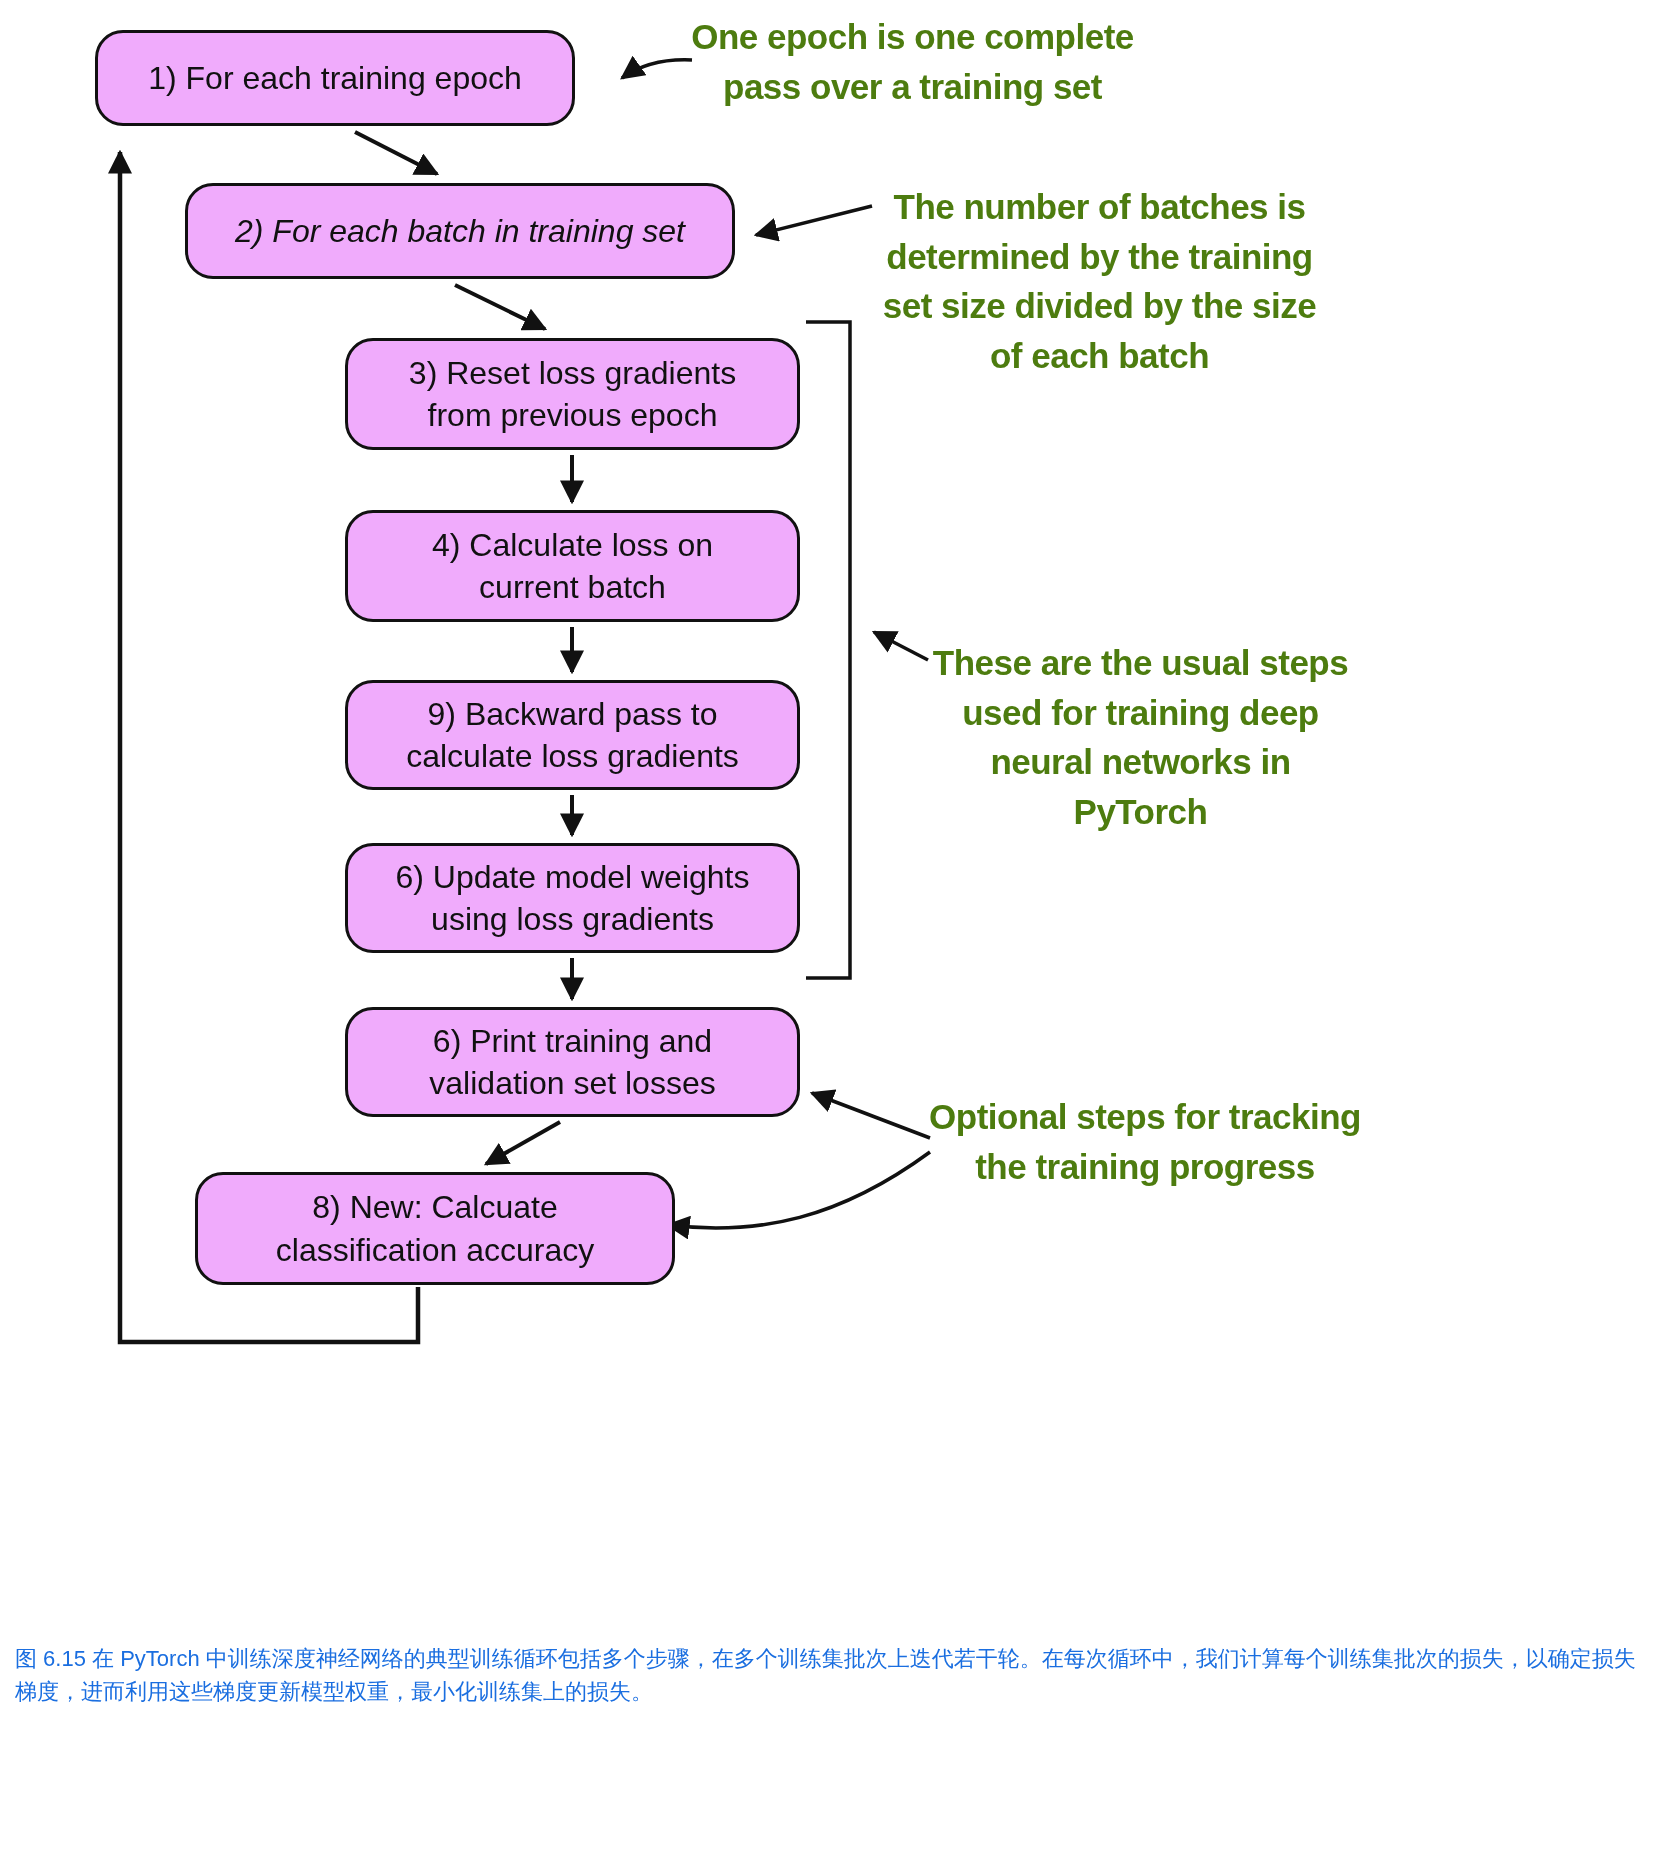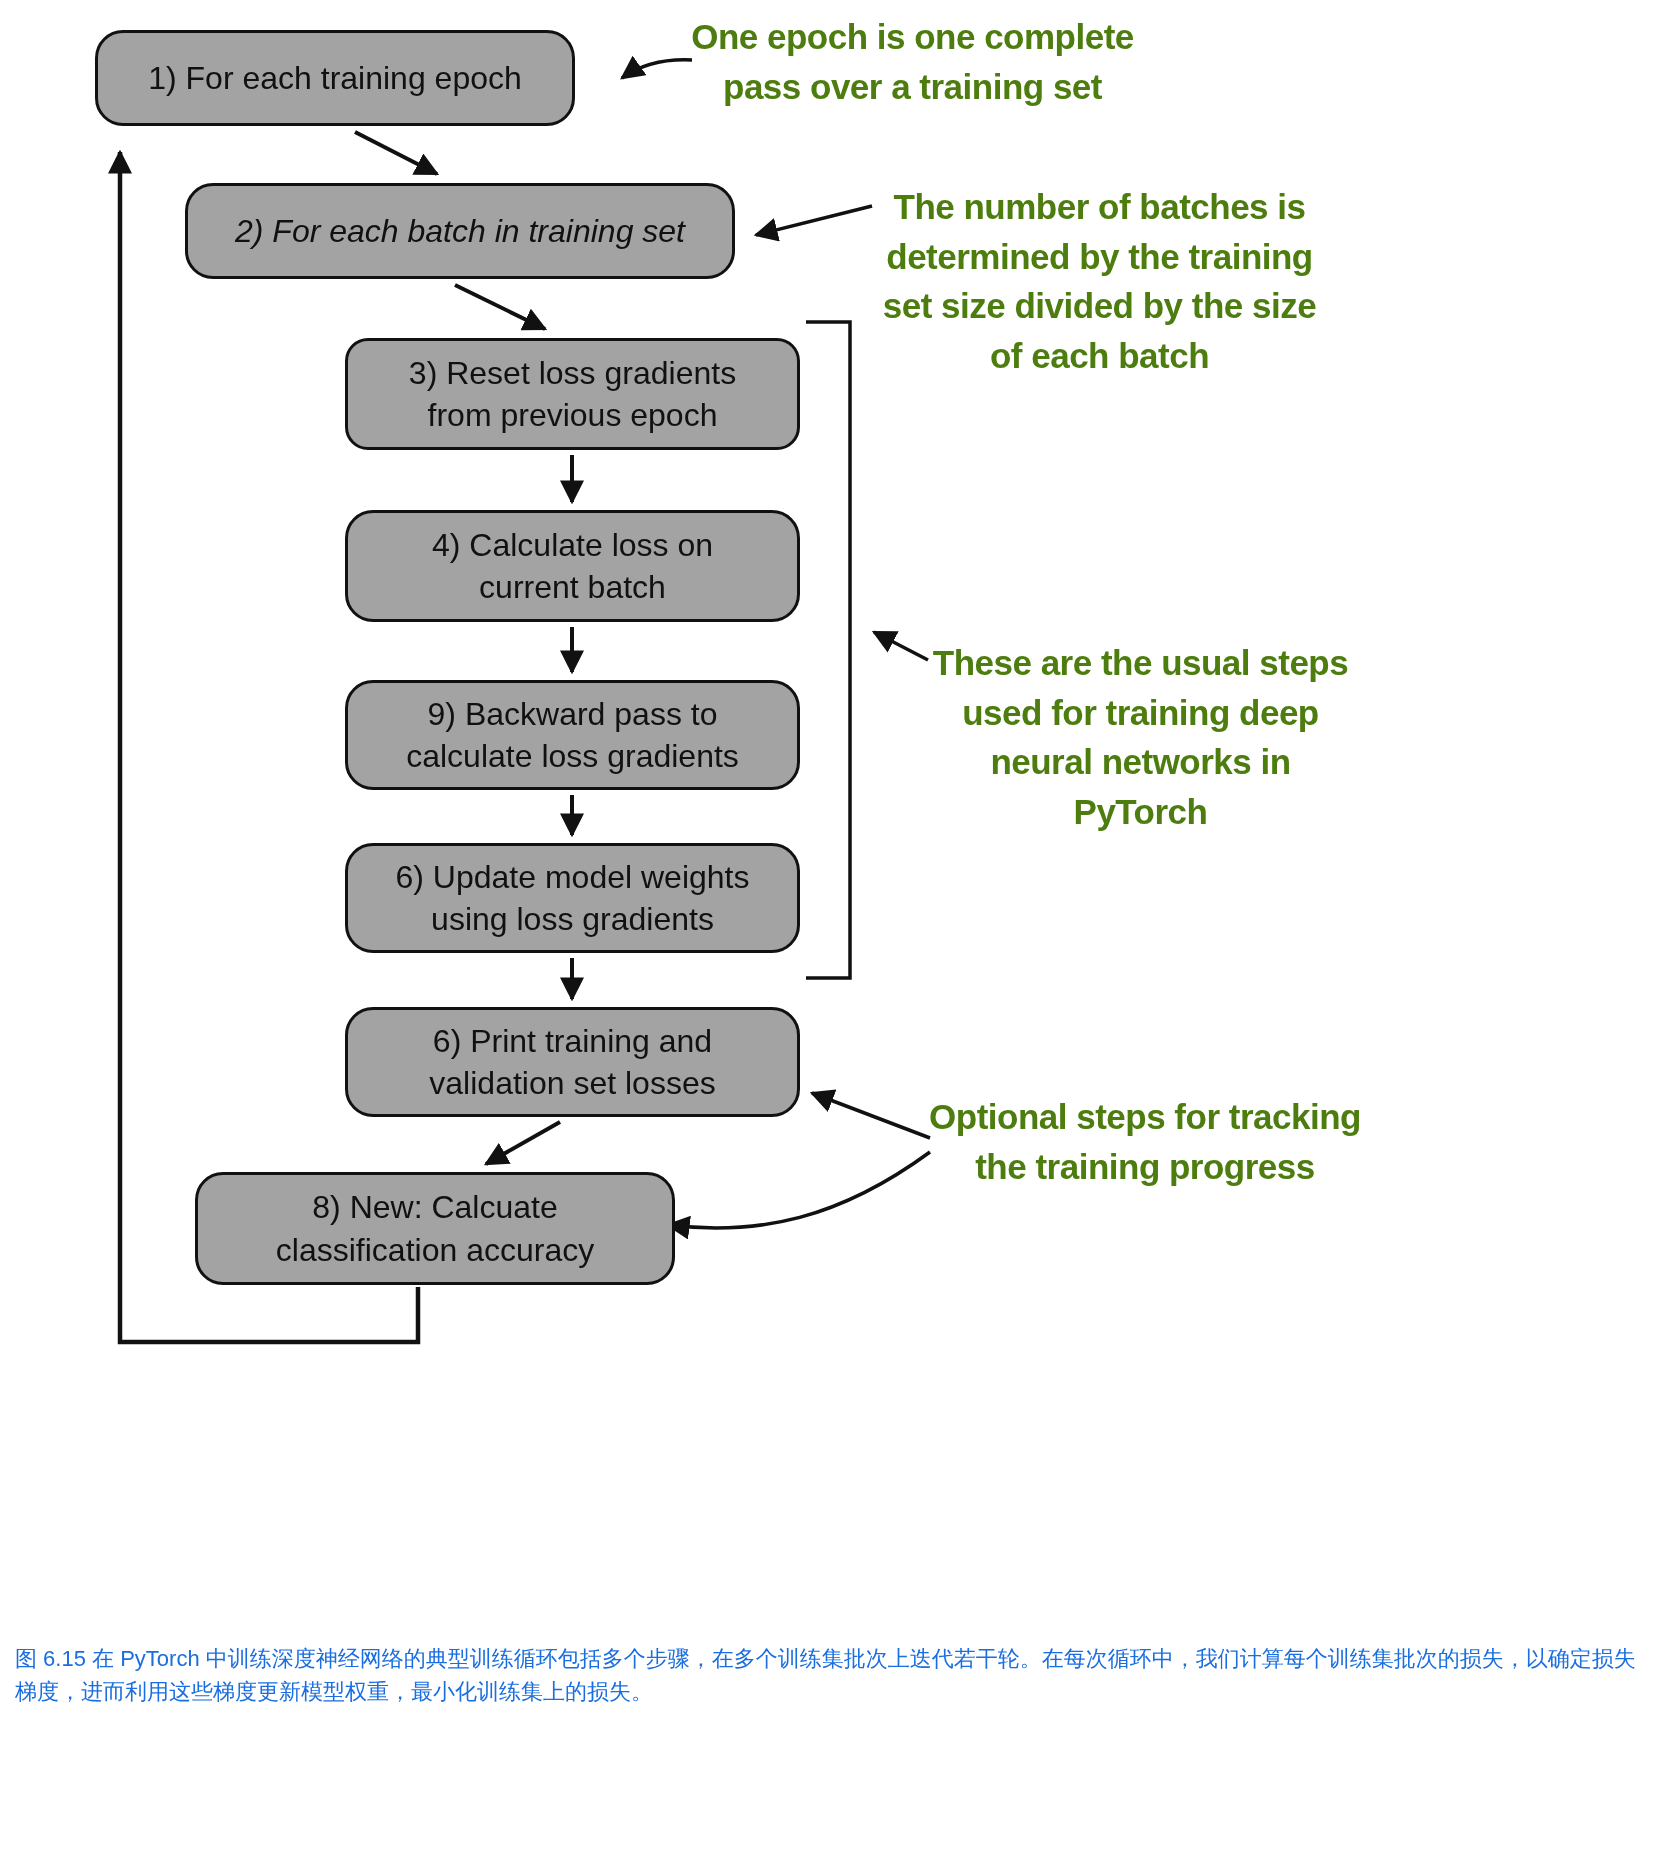--- a/index.html
+++ b/index.html
@@ -6,21 +6,21 @@
   html,body { background:#ffffff; }
   body {
     width:1660px; height:1864px; position:relative; overflow:hidden;
     font-family:"Liberation Sans", sans-serif;
   }
   .overlay { position:absolute; left:0; top:0; width:1660px; height:1864px; }
   .stroke { stroke:var(--line,#111); fill:none; }
   #arrowhead path { fill:var(--line,#111); }
   .node {
     position:absolute; border:3.5px solid var(--line,#111); border-radius:28px;
-    background:#a3a3a3; display:flex; align-items:center; justify-content:center;
+    background:#f0abfc; display:flex; align-items:center; justify-content:center;
     text-align:center; font-size:32px; color:#111; line-height:1.32;
     white-space:pre-line; padding:0 12px;
   }
   .annotation {
     position:absolute; font-weight:700; font-size:35px; text-align:center;
     line-height:1.42; color:#4d7c0f; white-space:pre-line; letter-spacing:-0.5px;
   }
   .caption {
     position:absolute; left:15px; top:1642px; width:1638px;
     font-size:22px; line-height:1.5; color:var(--caption-blue,#1a6ee0);
@@ -50,21 +50,21 @@
 
   <path class="stroke" d="M 692,60 Q 650,58 622,78" stroke-width="3.5" marker-end="url(#arrowhead)"></path>
   <line class="stroke" x1="872" y1="206" x2="756" y2="235" stroke-width="3.5" marker-end="url(#arrowhead)"></line>
   <line class="stroke" x1="928" y1="660" x2="874" y2="632" stroke-width="3.5" marker-end="url(#arrowhead)"></line>
   <line class="stroke" x1="930" y1="1138" x2="812" y2="1093" stroke-width="3.5" marker-end="url(#arrowhead)"></line>
   <path class="stroke" d="M 930,1152 C 840,1218 760,1236 668,1225" stroke-width="3.5" marker-end="url(#arrowhead)"></path>
 </svg>
 
 <div class="node" style="left:95px;  top:30px;   width:480px; height:96px;">1) For each training epoch</div>
 <div class="node" style="left:185px; top:183px;  width:550px; height:96px;font-style:italic;">2) For each batch in training set</div>
-<div class="node" style="left:345px; top:338px;  width:455px; height:112px;border-radius:23px;">3) Reset loss gradients
+<div class="node" style="left:345px; top:338px;  width:455px; height:112px;">3) Reset loss gradients
 from previous epoch</div>
 <div class="node" style="left:345px; top:510px;  width:455px; height:112px;">4) Calculate loss on
 current batch</div>
 <div class="node" style="left:345px; top:680px;  width:455px; height:110px;">9) Backward pass to
 calculate loss gradients</div>
 <div class="node" style="left:345px; top:843px;  width:455px; height:110px;">6) Update model weights
 using loss gradients</div>
 <div class="node" style="left:345px; top:1007px; width:455px; height:110px;">6) Print training and
 validation set losses</div>
 <div class="node" style="left:195px; top:1172px; width:480px; height:113px;">8) New: Calcuate

